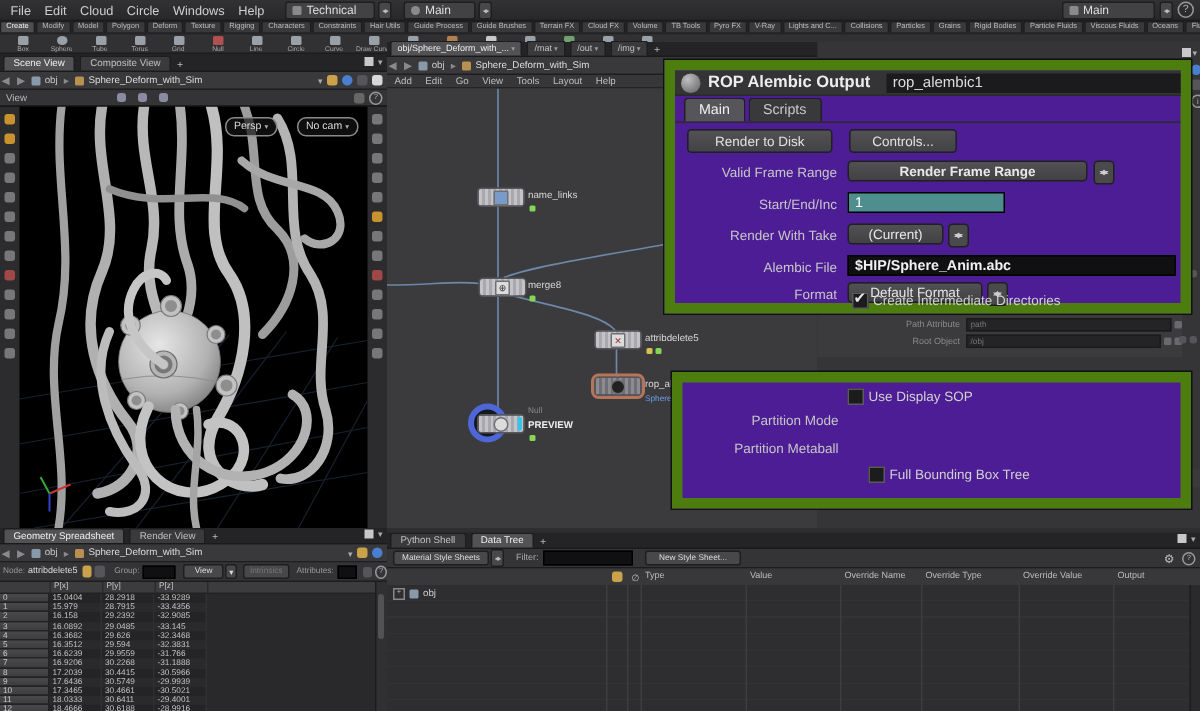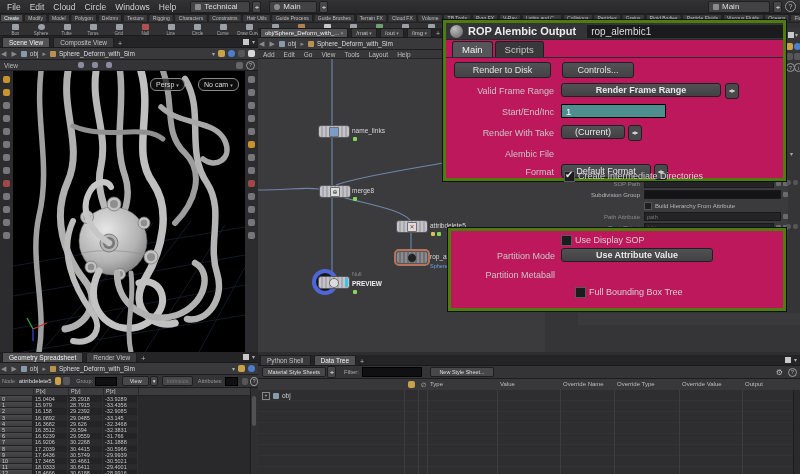--- a/index.html
+++ b/index.html
@@ -108,21 +108,21 @@
   .pfield{height:7px;background:#242426;border:1px solid #1a1a1a;flex:1;font-size:5.5px;color:#777;
           display:flex;align-items:center;padding:0 2px;}
   .pfield.dark{background:#141416;}
   .cb{width:6px;height:6px;background:#1e1e20;border:1px solid #555;flex:none;}
   .pr-ic{width:5px;height:5px;background:#6a6a6e;border-radius:1px;margin-left:2px;flex:none;}
   #paramstrip{left:241px;top:0px;width:14px;height:324px;}
   #paramstrip .mini{position:absolute;}
   #pband{left:33px;top:285px;width:222px;height:12px;background:#3a3a3c;}
 
   
-  .callout{border:3px solid #4d7c0f;background:#be185d;box-shadow:0 0 0 1px #111;z-index:20;}
+  .callout{border:7px solid #4d7c0f;background:#4c1d95;box-shadow:0 0 0 1px #111;z-index:20;margin-top:20px;}
   #co-top{left:443px;top:20px;width:337px;height:155px;}
   #co-bot{left:448px;top:228px;width:332px;height:77px;}
   .co-head{position:absolute;left:0;top:0;width:100%;height:17px;background:#343436;border-bottom:1px solid #29292b;
            display:flex;align-items:center;gap:5px;padding-left:4px;box-sizing:border-box;}
   .nodeball{width:13px;height:13px;border-radius:50%;background:radial-gradient(circle at 35% 30%,#bfbfbf,#5e5e60);}
   .co-title{font-size:11px;font-weight:bold;color:#ededed;white-space:nowrap;}
   .co-name{margin-left:6px;background:#1b1b1d;height:13px;flex:1;display:flex;align-items:center;
            padding-left:4px;font-size:10px;color:#ddd;}
   .co-tabs{position:absolute;left:6px;top:18px;display:flex;align-items:flex-end;height:16px;}
   .co-tab{font-size:9.5px;color:#c8c8c8;background:#39393b;border:1px solid #202022;border-bottom:none;
@@ -614,35 +614,35 @@
     <div class="bigspin" style="left:279px;top:60px;"></div>
 
     <div class="colab" style="right:229px;top:84px;">Start/End/Inc</div>
     <div class="tfield teal" style="left:115px;top:81px;width:105px;">1</div>
 
     <div class="colab" style="right:229px;top:105px;">Render With Take</div>
     <div class="drop" style="left:115px;top:102px;width:64px;font-weight:normal;">(Current)</div>
     <div class="bigspin" style="left:182px;top:102px;"></div>
 
     <div class="colab" style="right:229px;top:126px;">Alembic File</div>
+    <div class="tfield mono" style="left:115px;top:123px;width:219px;font-weight:bold;">$HIP/Sphere_Anim.abc</div>
 
     <div class="colab" style="right:229px;top:144px;">Format</div>
     <div class="drop" style="left:115px;top:141px;width:90px;font-weight:normal;">Default Format</div>
     <div class="bigspin" style="left:208px;top:141px;"></div>
 
     <div class="cb2 checked" style="left:118px;top:148px;"></div>
     <div class="cblab" style="left:132px;top:148px;">Create Intermediate Directories</div>
   </div>
 
   <div id="co-bot" class="abs callout">
     <div class="cb2" style="left:110px;top:4px;"></div>
     <div class="cblab" style="left:124px;top:4px;">Use Display SOP</div>
 
     <div class="colab" style="right:228px;top:20px;">Partition Mode</div>
-    <div class="drop" style="left:110px;top:17px;width:152px;">Use Attribute Value</div>
 
     <div class="colab" style="right:228px;top:39px;">Partition Metaball</div>
 
     <div class="cb2" style="left:124px;top:56px;"></div>
     <div class="cblab" style="left:138px;top:56px;">Full Bounding Box Tree</div>
   </div>
 
   <div id="sspane" class="abs">
     <div id="sstabs" class="pane-tabs sel1 abs">
       <div style="display:flex;align-items:flex-end;">

